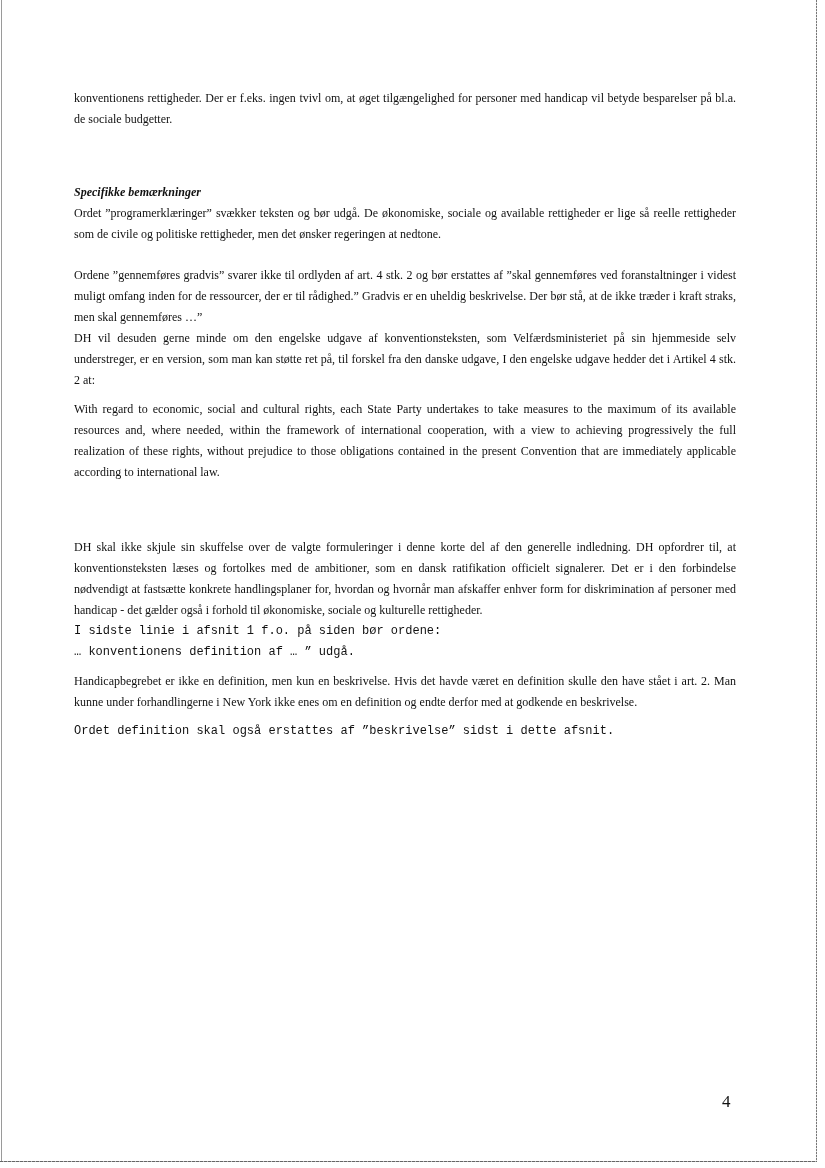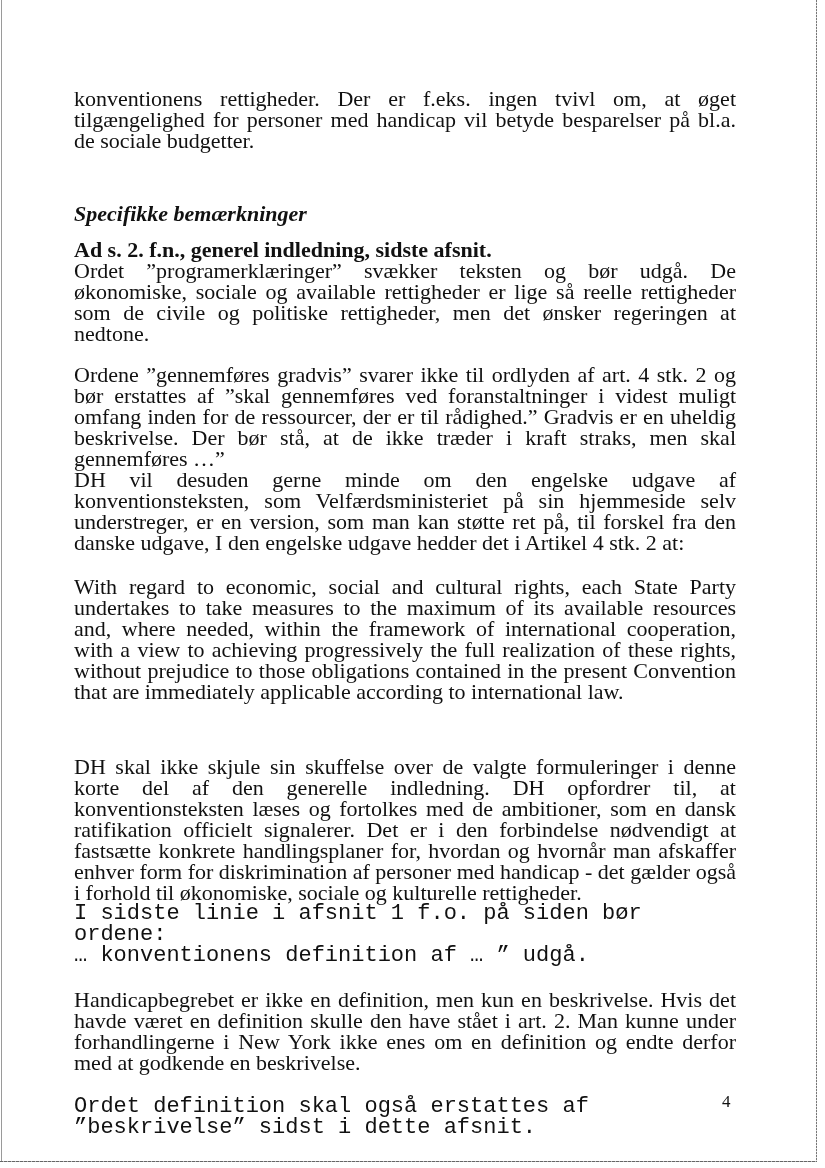--- a/index.html
+++ b/index.html
@@ -3,45 +3,44 @@
 <meta charset="utf-8">
 <style>
   html, body { margin: 0; padding: 0; }
   body {
     width: 825px; height: 1168px; background: #ffffff; position: relative; overflow: hidden;
     font-family: "Liberation Serif", serif; color: #111;
   }
   .edge-left { position: absolute; left: 1px; top: 0; width: 1px; height: 1162px; background: #9a9a9a; }
   .edge-right { position: absolute; left: 816px; top: 0; width: 1px; height: 1162px; background: repeating-linear-gradient(#777 0 2px, #ddd 2px 3px); }
   .edge-bottom { position: absolute; left: 0; top: 1161px; width: 817px; height: 1px; background: repeating-linear-gradient(90deg, #666 0 3px, #bbb 3px 4px); }
-  .page { position: absolute; left: 74px; top: 88px; width: 662px; font-size: 22px; line-height: 21px; }
+  .page { position: absolute; left: 74px; top: 88px; width: 662px; font-size: 12px; line-height: 21px; }
   p { margin: 0; text-align: justify; }
   .p-nojust { text-align: left; font-family: Liberation Mono, monospace; }
   .heading-italic { font-weight: bold; font-style: italic; margin-top: 52px; }
   .heading-bold { font-weight: bold; margin-top: 15px; }
   .gap-m { margin-top: 20px; }
-  .gap-l { margin-top: 23px; }
+  .gap-l { margin-top: 8px; }
   .gap-xl { margin-top: 54px; }
   .gap-xxl { margin-top: 61px; }
   .gap-s { margin-top: 0; }
   .page-number { position: absolute; left: 722px; top: 1092px; font-size: 17px; }
 </style>
 </head>
 <body>
 
 <div class="edge-left"></div>
 <div class="edge-right"></div>
 <div class="edge-bottom"></div>
 
 <div class="page">
   <p>konventionens rettigheder. Der er f.eks. ingen tvivl om, at øget tilgængelighed for personer med handicap vil betyde besparelser på bl.a. de sociale budgetter.</p>
 
   <p class="heading-italic">Specifikke bemærkninger</p>
 
-  <p class="heading-bold">Ad s. 2. f.n., generel indledning, sidste afsnit.</p>
   <p class="gap-s">Ordet ”programerklæringer” svækker teksten og bør udgå. De økonomiske, sociale og available rettigheder er lige så reelle rettigheder som de civile og politiske rettigheder, men det ønsker regeringen at nedtone.</p>
   <p class="gap-m">Ordene ”gennemføres gradvis” svarer ikke til ordlyden af art. 4 stk. 2 og bør erstattes af ”skal gennemføres ved foranstaltninger i videst muligt omfang inden for de ressourcer, der er til rådighed.” Gradvis er en uheldig beskrivelse. Der bør stå, at de ikke træder i kraft straks, men skal gennemføres …”</p>
   <p class="gap-s">DH vil desuden gerne minde om den engelske udgave af konventionsteksten, som Velfærdsministeriet på sin hjemmeside selv understreger, er en version, som man kan støtte ret på, til forskel fra den danske udgave, I den engelske udgave hedder det i Artikel 4 stk. 2 at:</p>
   <p class="gap-l">With regard to economic, social and cultural rights, each State Party undertakes to take measures to the maximum of its available resources and, where needed, within the framework of international cooperation, with a view to achieving progressively the full realization of these rights, without prejudice to those obligations contained in the present Convention that are immediately applicable according to international law.</p>
   <p class="gap-xl">DH skal ikke skjule sin skuffelse over de valgte formuleringer i denne korte del af den generelle indledning. DH opfordrer til, at konventionsteksten læses og fortolkes med de ambitioner, som en dansk ratifikation officielt signalerer. Det er i den forbindelse nødvendigt at fastsætte konkrete handlingsplaner for, hvordan og hvornår man afskaffer enhver form for diskrimination af personer med handicap - det gælder også i forhold til økonomiske, sociale og kulturelle rettigheder.</p>
 
   <p class="gap-s p-nojust">I sidste linie i afsnit 1 f.o. på siden bør ordene:</p>
   <p class="gap-s p-nojust">… konventionens definition af … ” udgå.</p>
   <p class="gap-l">Handicapbegrebet er ikke en definition, men kun en beskrivelse. Hvis det havde været en definition skulle den have stået i art. 2. Man kunne under forhandlingerne i New York ikke enes om en definition og endte derfor med at godkende en beskrivelse.</p>
   <p class="gap-l p-nojust">Ordet definition skal også erstattes af ”beskrivelse” sidst i dette afsnit.</p>

